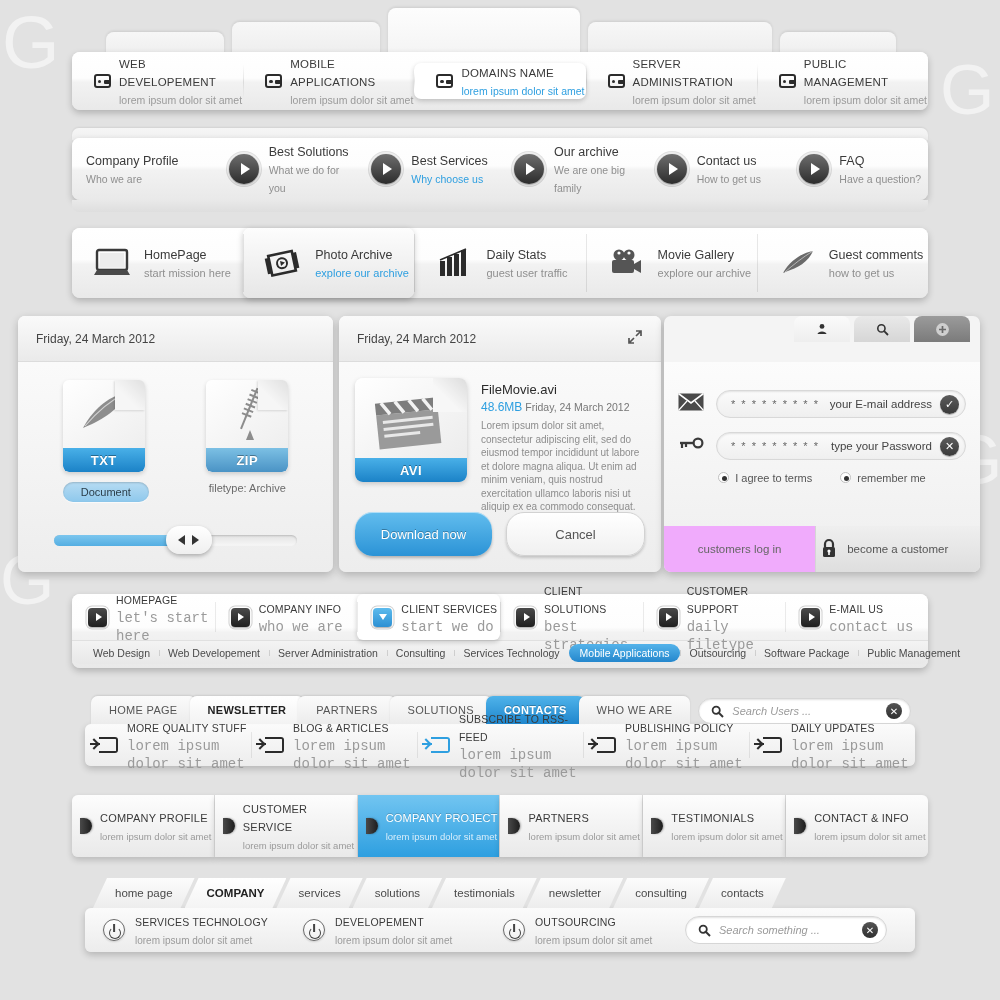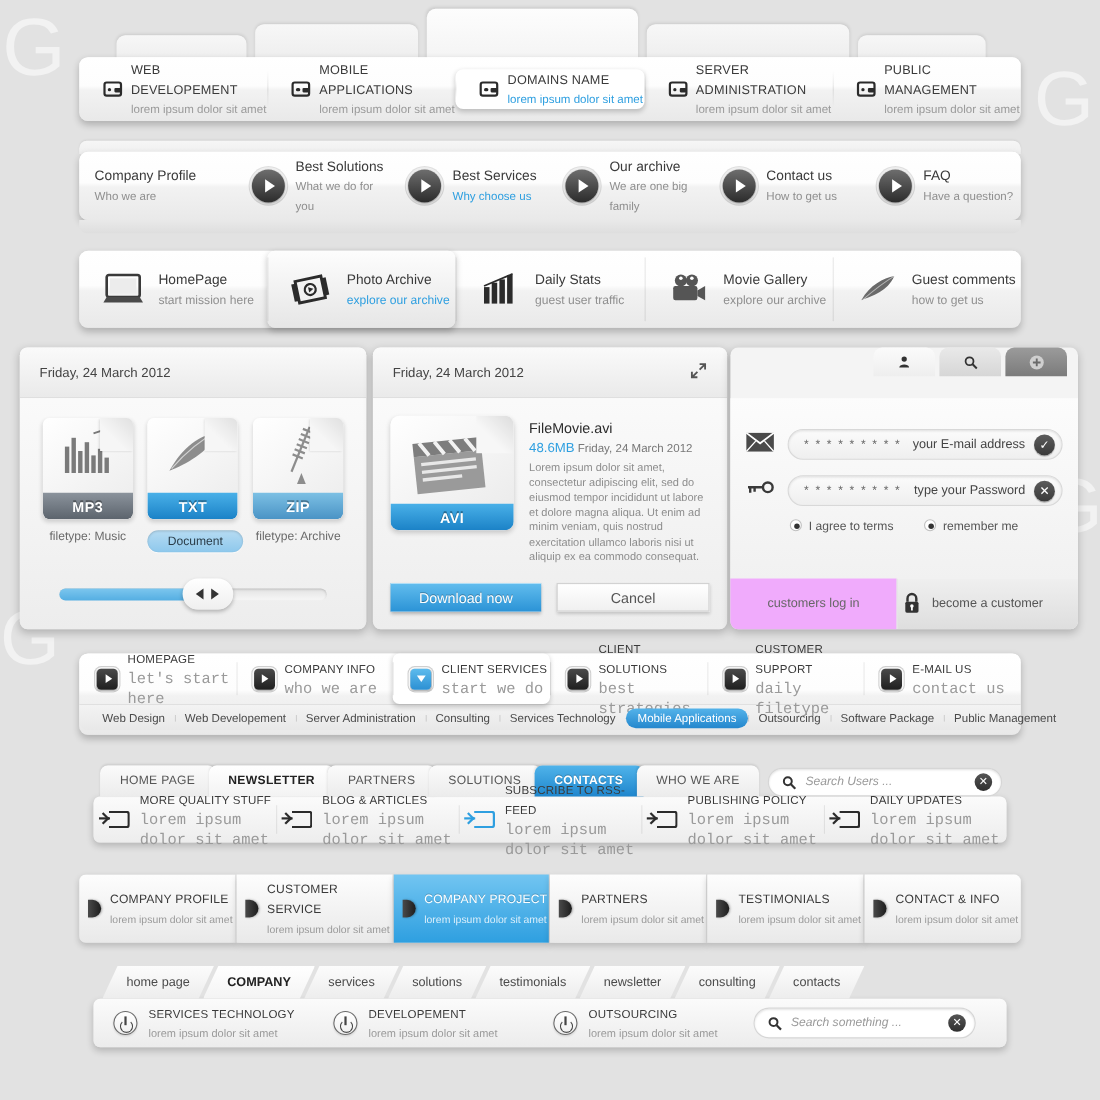--- a/index.html
+++ b/index.html
@@ -101,21 +101,21 @@
   .fdetail{display:flex;padding:16px 16px 0;gap:14px;}
   .bigicon{width:112px;height:104px;border-radius:8px;position:relative;flex:0 0 auto;
      background:linear-gradient(145deg,#ffffff,#e9e9e9);box-shadow:0 2px 5px rgba(0,0,0,.18);overflow:hidden;}
   .bigicon .fold{position:absolute;right:0;top:0;width:34px;height:34px;
      background:linear-gradient(225deg,#dcdcdc 0%,#f7f7f7 60%);}
   .fd-name{font-size:13px;color:#2b2b2b;}
   .fd-meta{font-size:10.5px;color:#777;margin:3px 0 5px;}
   .fd-meta b{color:#2e9fe0;font-size:12px;font-weight:normal;}
   .fd-desc{font-size:10px;color:#8d8d8d;line-height:13.5px;}
   .fbtns{position:absolute;left:16px;right:16px;bottom:16px;display:flex;gap:14px;}
-  .btn{flex:1;height:26px;border-radius:0;display:flex;align-items:center;justify-content:center;
+  .btn{flex:1;height:44px;border-radius:18px;display:flex;align-items:center;justify-content:center;
      font-size:13px;cursor:pointer;}
   .btn.primary{background:linear-gradient(to bottom,#62bdee,#2b93d6);color:#fff;
      text-shadow:0 -1px 0 rgba(0,0,0,.3);box-shadow:0 2px 3px rgba(0,0,0,.25),0 1px 0 rgba(255,255,255,.5) inset;}
   .btn.ghost{background:linear-gradient(to bottom,#ffffff,#f0f0f0);color:#555;border:1px solid #d2d2d2;
      box-shadow:0 2px 3px rgba(0,0,0,.18);}
 
   #pnlLogin{left:664px;top:316px;width:316px;height:256px;background:#f4f4f4;}
   .logintabs{position:absolute;right:10px;top:-0px;display:flex;gap:4px;}
   .ltab{width:56px;height:26px;border-radius:8px 8px 0 0;display:flex;align-items:center;justify-content:center;}
   .ltab.a{background:linear-gradient(to bottom,#fbfbfb,#eee);}
@@ -408,39 +408,20 @@
 
   <div id="pnlFiles" class="panel">
     <div class="panel-hd">
       <span>Friday, 24 March 2012</span>
     </div>
     <div class="filerow">
       <div class="filecard">
         <div class="fileicon">
           <div class="fold"></div>
           <svg width="82" height="68" viewBox="0 0 82 68">
-            <g fill="#7a7a7a">
-              <rect x="20" y="26" width="4" height="24"></rect>
-                <rect x="26" y="18" width="4" height="32"></rect>
-              <rect x="32" y="30" width="4" height="20"></rect>
-                <rect x="38" y="22" width="4" height="28"></rect>
-              <rect x="44" y="34" width="4" height="16"></rect>
-                <rect x="50" y="28" width="4" height="22"></rect>
-              <rect x="56" y="36" width="4" height="14"></rect>
-            </g>
-            <path d="M46 14 l9 -3 v9" stroke="#7a7a7a" stroke-width="1.8" fill="none"></path>
-          </svg>
-          <div class="fileband grey">MP3</div>
-        </div>
-        <div class="filelabel">filetype: Music</div>
-      </div>
-      <div class="filecard">
-        <div class="fileicon">
-          <div class="fold"></div>
-          <svg width="82" height="68" viewBox="0 0 82 68">
             <path d="M64 12 C48 16 32 26 20 48 C34 42 56 32 64 12 Z" fill="#8d8d8d"></path>
             <path d="M64 12 C48 20 34 32 22 46" stroke="#fff" stroke-width="1.1" fill="none" opacity=".6"></path>
           </svg>
           <div class="fileband blue">TXT</div>
         </div>
         <div class="filelabel">
           <span class="pill">Document</span>
         </div>
       </div>
       <div class="filecard">

